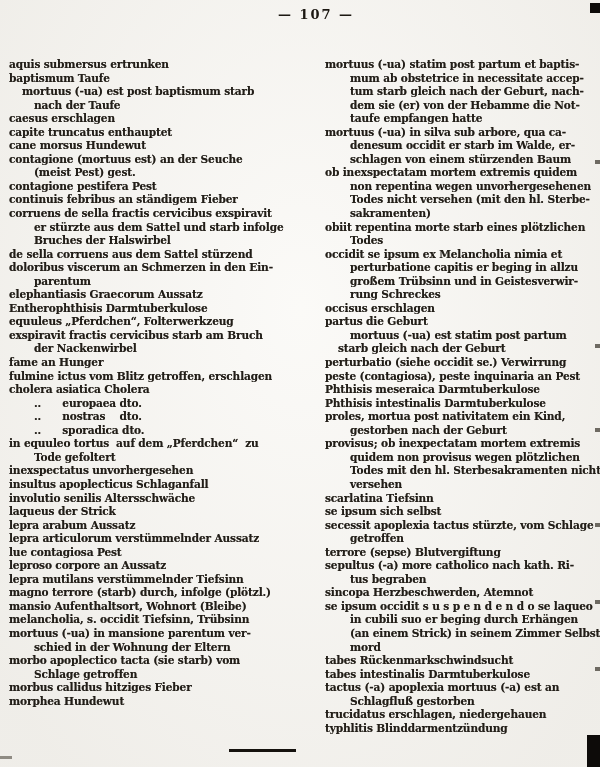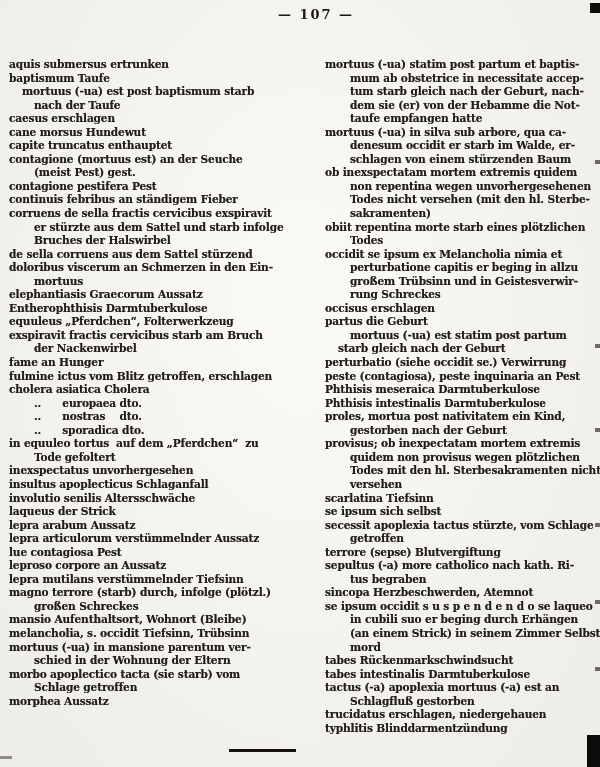--- a/index.html
+++ b/index.html
@@ -65,32 +65,32 @@
 
   <div class="page-header">— 107 —</div>
 
   <div class="columns">
     <div class="col col-left">
         <div class="line i0">aquis submersus ertrunken</div>
         <div class="line i0">baptismum Taufe</div>
         <div class="line i1">mortuus (-ua) est post baptismum starb</div>
         <div class="line i2">nach der Taufe</div>
         <div class="line i0">caesus erschlagen</div>
+        <div class="line i0">capite truncatus enthauptet</div>
         <div class="line i0">cane morsus Hundewut</div>
-        <div class="line i0">capite truncatus enthauptet</div>
         <div class="line i0">contagione (mortuus est) an der Seuche</div>
         <div class="line i2">(meist Pest) gest.</div>
         <div class="line i0">contagione pestifera Pest</div>
         <div class="line i0">continuis febribus an ständigem Fieber</div>
         <div class="line i0">corruens de sella fractis cervicibus exspiravit</div>
         <div class="line i2">er stürzte aus dem Sattel und starb infolge</div>
         <div class="line i2">Bruches der Halswirbel</div>
         <div class="line i0">de sella corruens aus dem Sattel stürzend</div>
         <div class="line i0">doloribus viscerum an Schmerzen in den Ein-</div>
-        <div class="line i2">mortuus</div>
+        <div class="line i2">parentum</div>
         <div class="line i0">elephantiasis Graecorum Aussatz</div>
         <div class="line i0">Entherophthisis Darmtuberkulose</div>
         <div class="line i0">equuleus „Pferdchen“, Folterwerkzeug</div>
         <div class="line i0">exspiravit fractis cervicibus starb am Bruch</div>
         <div class="line i2">der Nackenwirbel</div>
         <div class="line i0">fame an Hunger</div>
         <div class="line i0">fulmine ictus vom Blitz getroffen, erschlagen</div>
         <div class="line i0">cholera asiatica Cholera</div>
         <div class="line i2">..      europaea dto.</div>
         <div class="line i2">..      nostras    dto.</div>
@@ -100,28 +100,28 @@
         <div class="line i0">inexspectatus unvorhergesehen</div>
         <div class="line i0">insultus apoplecticus Schlaganfall</div>
         <div class="line i0">involutio senilis Altersschwäche</div>
         <div class="line i0">laqueus der Strick</div>
         <div class="line i0">lepra arabum Aussatz</div>
         <div class="line i0">lepra articulorum verstümmelnder Aussatz</div>
         <div class="line i0">lue contagiosa Pest</div>
         <div class="line i0">leproso corpore an Aussatz</div>
         <div class="line i0">lepra mutilans verstümmelnder Tiefsinn</div>
         <div class="line i0">magno terrore (starb) durch, infolge (plötzl.)</div>
-        <div class="line i2">großen Schreckes</div>
         <div class="line i0">mansio Aufenthaltsort, Wohnort (Bleibe)</div>
         <div class="line i0">melancholia, s. occidit Tiefsinn, Trübsinn</div>
         <div class="line i0">mortuus (-ua) in mansione parentum ver-</div>
         <div class="line i2">schied in der Wohnung der Eltern</div>
         <div class="line i0">morbo apoplectico tacta (sie starb) vom</div>
         <div class="line i2">Schlage getroffen</div>
-        <div class="line i0">morphea Aussatz</div>
+        <div class="line i0">morbus callidus hitziges Fieber</div>
+        <div class="line i0">morphea Hundewut</div>
       </div>
     <div class="col col-right">
         <div class="line i0">mortuus (-ua) statim post partum et baptis-</div>
         <div class="line i2">mum ab obstetrice in necessitate accep-</div>
         <div class="line i2">tum starb gleich nach der Geburt, nach-</div>
         <div class="line i2">dem sie (er) von der Hebamme die Not-</div>
         <div class="line i2">taufe empfangen hatte</div>
         <div class="line i0">mortuus (-ua) in silva sub arbore, qua ca-</div>
         <div class="line i2">denesum occidit er starb im Walde, er-</div>
         <div class="line i2">schlagen von einem stürzenden Baum</div>

